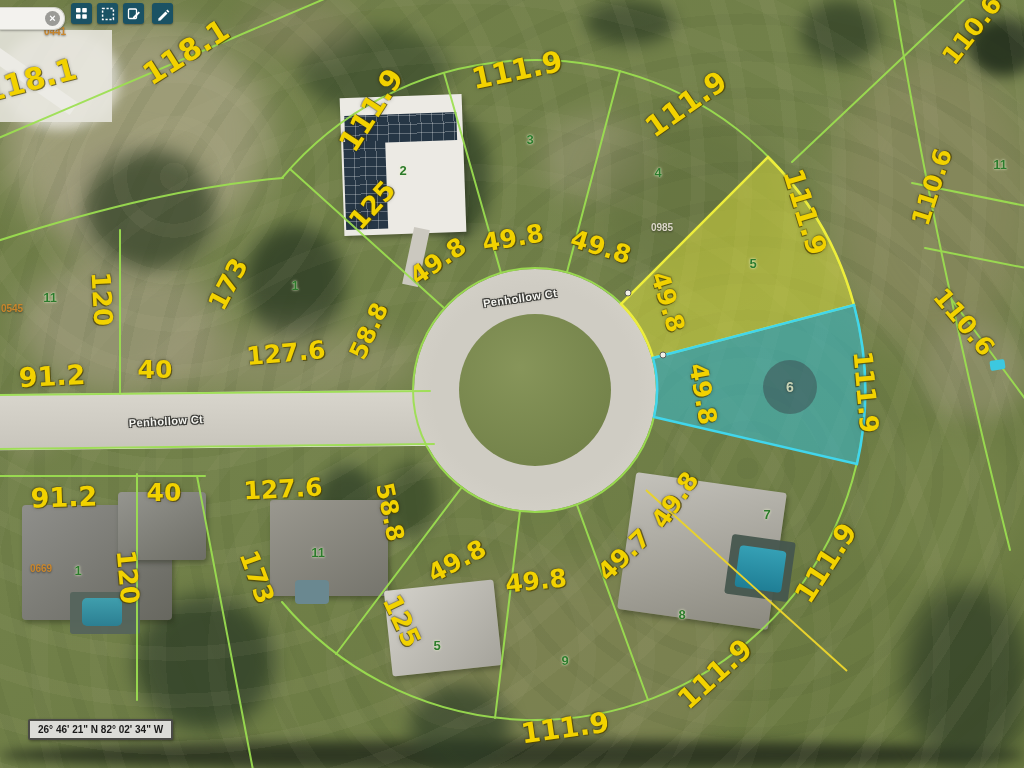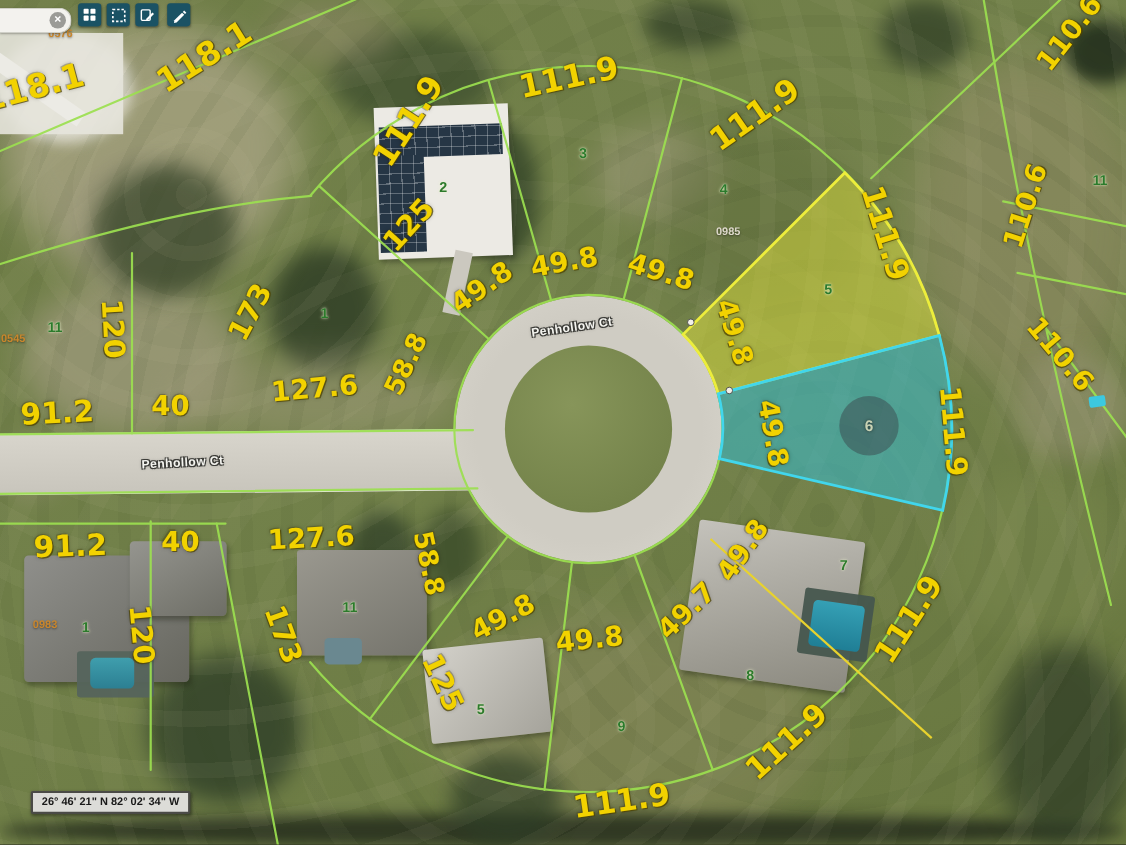--- a/index.html
+++ b/index.html
@@ -29,21 +29,21 @@
   svg.overlay{position:absolute;inset:0;}
   
   .dim{position:absolute;font-weight:700;color:var(--c-dim,#f2d200);white-space:nowrap;
     font-family:"DejaVu Sans","Liberation Sans",sans-serif;
     text-shadow:1px 1px 0 rgba(80,70,0,.75),-1px -1px 0 rgba(80,70,0,.3),0 0 4px rgba(0,0,0,.35);}
   .lot{position:absolute;font-weight:700;font-size:13px;color:var(--c-lot,#2c7a2c);
     text-shadow:0 0 3px rgba(235,243,205,.9),0 0 1px rgba(235,243,205,.9);white-space:nowrap;}
   .lot.light{color:#c9d3b5;text-shadow:0 0 3px rgba(0,0,0,.55);font-size:14px;}
   .pid{position:absolute;font-weight:700;font-size:10px;color:var(--c-pid,#c9862c);
     text-shadow:0 1px 2px rgba(0,0,0,.45);white-space:nowrap;}
-  .pid.light{color:#ddd8ca;}
+  .pid.light{color:#ddd8ca;margin-top:16px;}
   .street{position:absolute;font-weight:700;font-size:11px;letter-spacing:.4px;color:var(--c-street,#f5f5f0);
     white-space:nowrap;text-shadow:-1px -1px 0 #3c3c38,1px -1px 0 #3c3c38,-1px 1px 0 #3c3c38,1px 1px 0 #3c3c38,0 0 3px rgba(0,0,0,.5);}
   
   .watermark{position:absolute;left:2px;top:374px;font-size:19px;font-weight:600;letter-spacing:.5px;
     color:rgba(190,190,184,.62);text-shadow:1px 1px 1px rgba(45,45,40,.6);white-space:nowrap;}
   
   .searchpill{position:absolute;left:0;top:7px;width:64px;height:21px;background:#f3f2ee;
     border:1px solid #cfcfc7;border-left:none;border-radius:0 11px 11px 0;box-shadow:0 1px 2px rgba(0,0,0,.3);}
   .clearbtn{position:absolute;right:4px;top:3px;width:15px;height:15px;border-radius:50%;background:#9b9b97;
     color:#fff;font-size:11px;line-height:15px;text-align:center;font-weight:700;cursor:pointer;}
@@ -200,23 +200,23 @@
       <span class="lot" style="left: 658px; top: 172px; transform: translate(-50%, -50%) rotate(0deg);">4</span>
       <span class="lot" style="left: 753px; top: 263px; transform: translate(-50%, -50%) rotate(0deg);">5</span>
       <span class="lot" style="left: 1000px; top: 164px; transform: translate(-50%, -50%) rotate(0deg);">11</span>
       <span class="lot light" style="left: 790px; top: 387px; transform: translate(-50%, -50%) rotate(0deg);">6</span>
       <span class="lot" style="left: 767px; top: 514px; transform: translate(-50%, -50%) rotate(0deg);">7</span>
       <span class="lot" style="left: 682px; top: 614px; transform: translate(-50%, -50%) rotate(0deg);">8</span>
       <span class="lot" style="left: 565px; top: 660px; transform: translate(-50%, -50%) rotate(0deg);">9</span>
       <span class="lot" style="left: 437px; top: 645px; transform: translate(-50%, -50%) rotate(0deg);">5</span>
       <span class="lot" style="left: 318px; top: 552px; transform: translate(-50%, -50%) rotate(0deg);">11</span>
       <span class="lot" style="left: 78px; top: 570px; transform: translate(-50%, -50%) rotate(0deg);">1</span>
-      <span class="pid" style="left: 55px; top: 31px; transform: translate(-50%, -50%) rotate(0deg);">0576</span>
+      <span class="pid" style="left: 55px; top: 31px; transform: translate(-50%, -50%) rotate(0deg);">0441</span>
       <span class="pid" style="left: 12px; top: 308px; transform: translate(-50%, -50%) rotate(0deg);">0545</span>
-      <span class="pid" style="left: 41px; top: 568px; transform: translate(-50%, -50%) rotate(0deg);">0983</span>
+      <span class="pid" style="left: 41px; top: 568px; transform: translate(-50%, -50%) rotate(0deg);">0669</span>
       <span class="pid light" style="left: 662px; top: 211px; transform: translate(-50%, -50%) rotate(0deg);">0985</span>
       <span class="street" style="left: 520px; top: 298px; transform: translate(-50%, -50%) rotate(-8deg);">Penhollow Ct</span>
       <span class="street" style="left: 166px; top: 421px; transform: translate(-50%, -50%) rotate(-3deg);">Penhollow Ct</span>
     </div>
 
 
   <div class="layer" style="z-index:10;height:0;">
     <div class="searchpill">
       <div class="clearbtn">×</div>
     </div>

